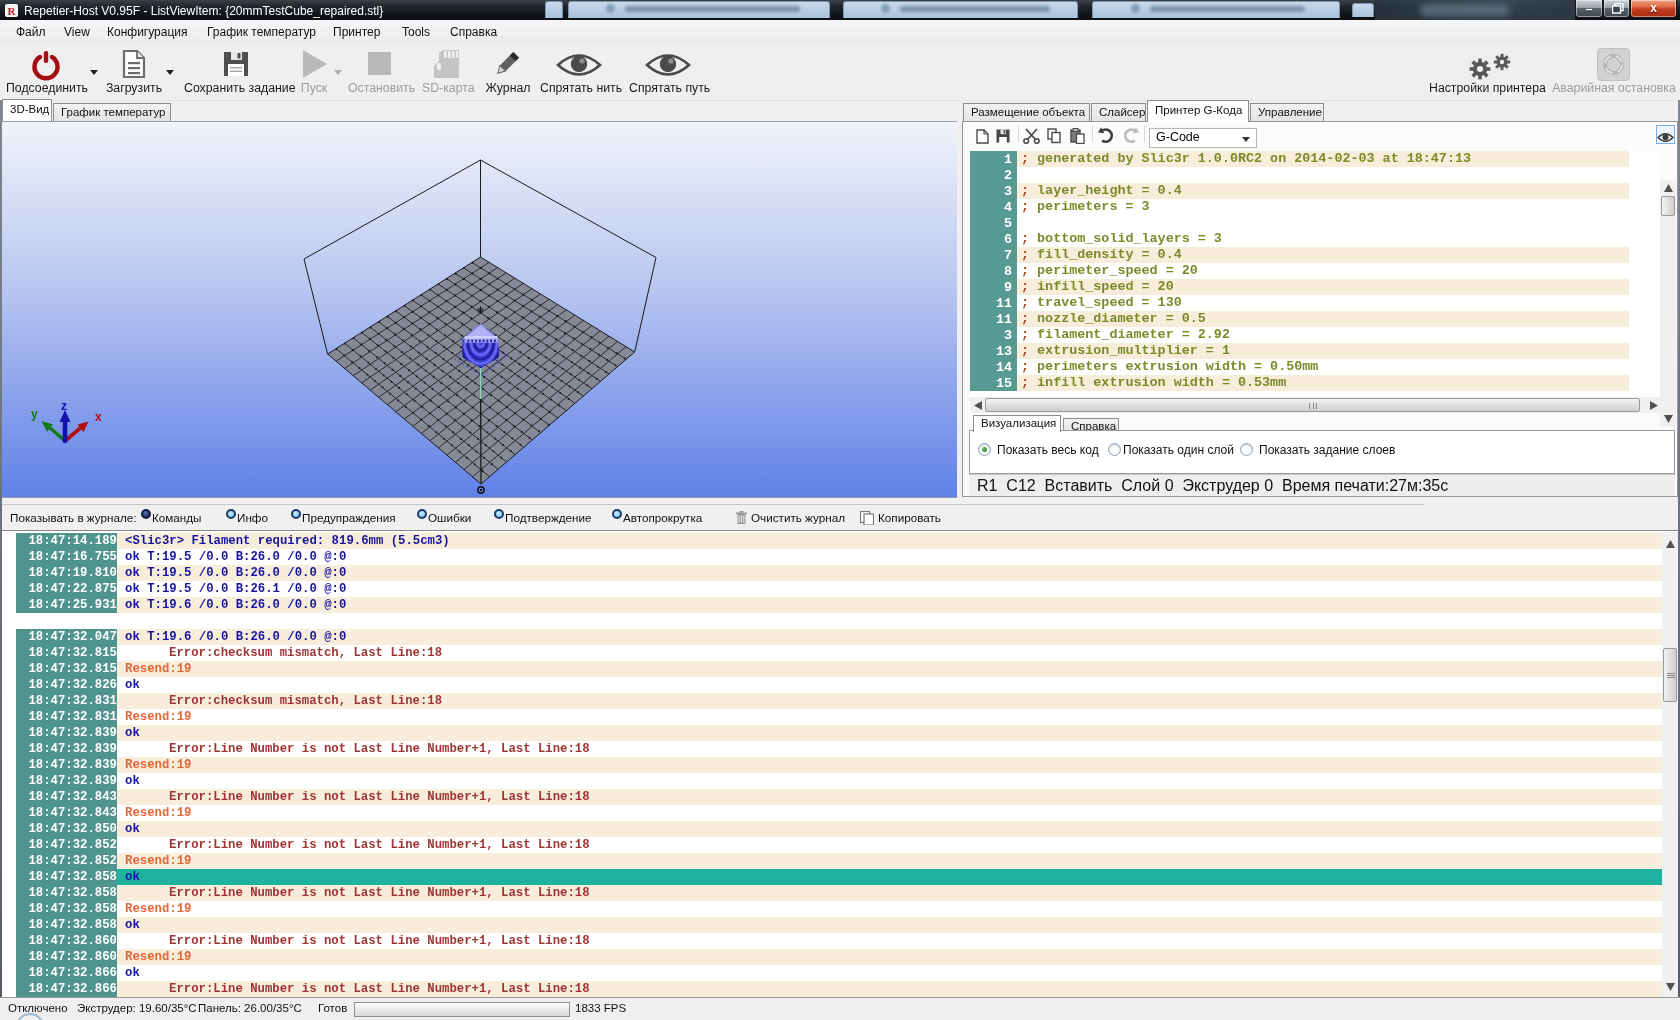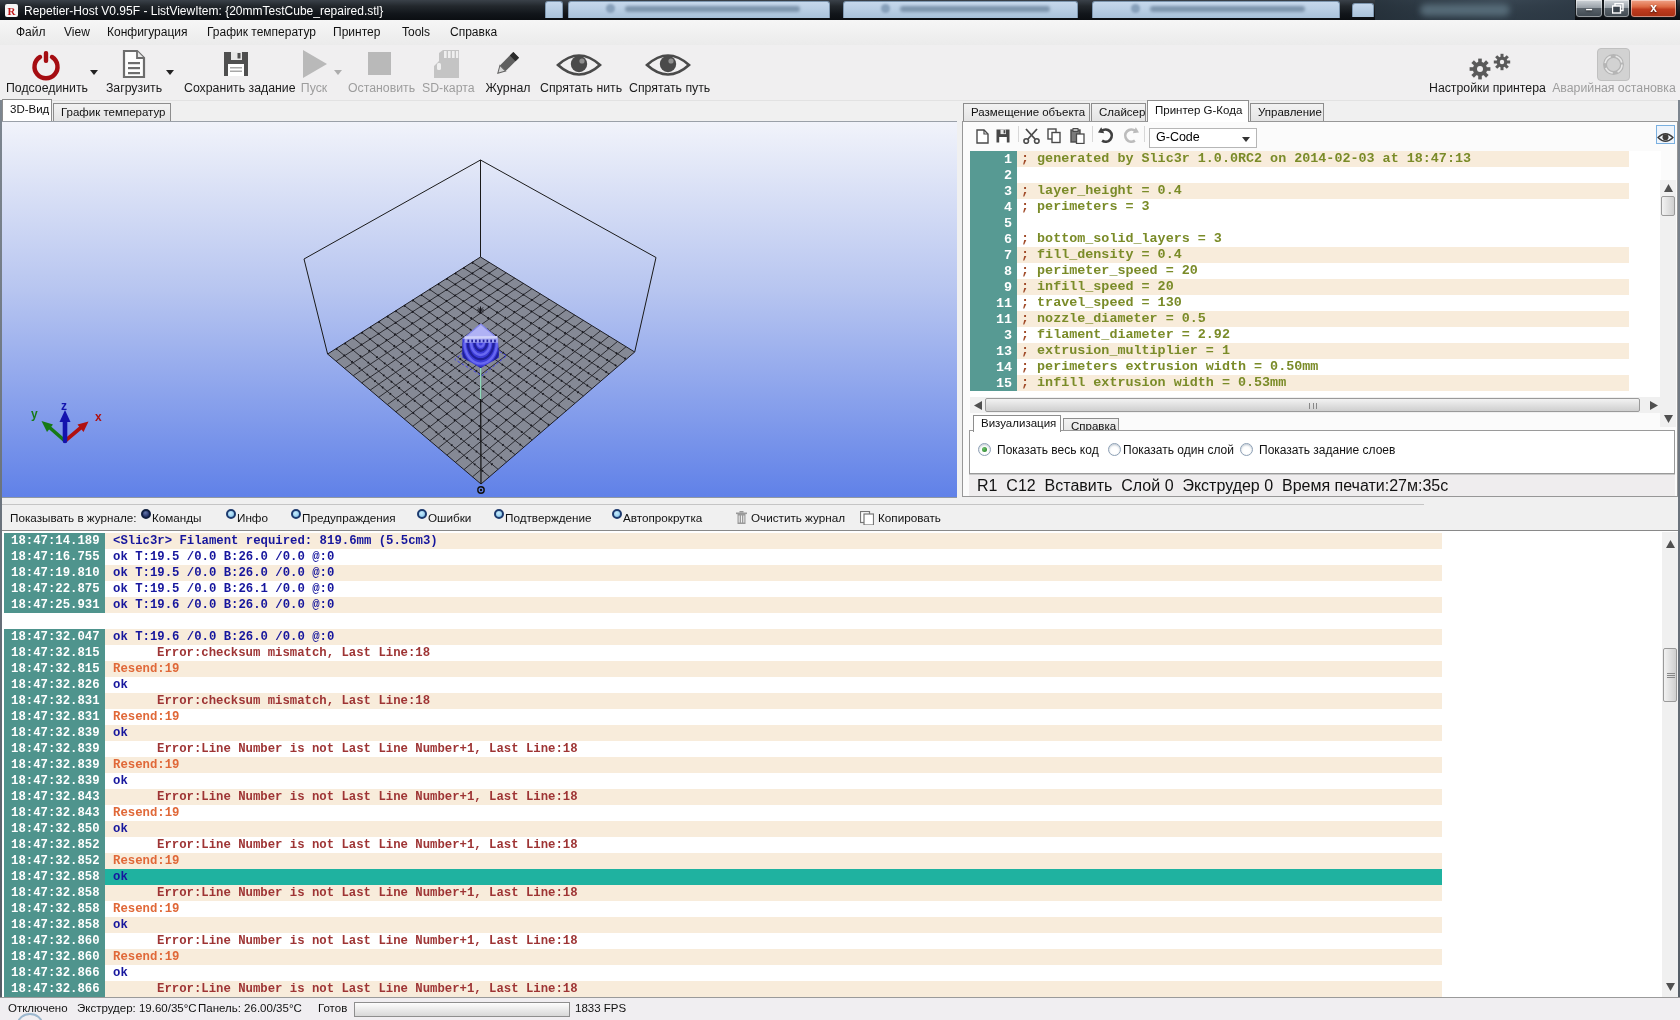--- a/index.html
+++ b/index.html
@@ -67,22 +67,22 @@
 
 #fbar{left:0;top:504px;width:1424px;height:26px;background:#f0f0f0;border-top:1px solid #c5c5c5;}
 .fitem{position:absolute;top:6px;font-size:11.7px;white-space:nowrap;color:#111;}
 .orb{position:absolute;top:4px;width:10px;height:10px;border-radius:50%;}
 .orb.lt{background:radial-gradient(circle at 40% 35%,#c8ecfc 0%,#9fd4f2 55%,#5b9fd0 100%);
   border:2px solid #1d3a6e;}
 .orb.dk{background:radial-gradient(circle at 40% 30%,#6276a8 0%,#2c3c74 60%,#17244e 100%);
   border:2px solid #10203f;}
 
 #log{left:0;top:530px;width:1680px;height:467px;background:#fff;border-top:1px solid #898989;}
-.lrow{position:absolute;left:4px;width:1438px;height:16px;font-family:"Liberation Mono",monospace;
-  font-size:12.3px;font-weight:bold;line-height:16px;white-space:pre;}
+.lrow{position:absolute;left:16px;width:1662px;height:16px;font-family:"Liberation Mono",monospace;
+  font-size:12.3px;font-weight:bold;line-height:16px;white-space:pre;text-align:right;}
 .lrow.od{background:#f8ecdb;}
 .lrow.hl{background:#1fb2a0;}
 .tstamp{position:absolute;left:0;top:0;width:101px;height:16px;background:#4f948d;
   color:#fff;padding-left:7px;}
 .lmsg{position:absolute;left:109px;top:0;}
 .cb{color:#16169d;}.ce{color:#9e3434;padding-left:44px;}.cr{color:#e06838;}
 
 #sbar{left:0;top:997px;width:1680px;height:23px;background:#f0eef1;border-top:1px solid #9a9a9a;
   font-size:11.5px;color:#111;}
 #sbar span{position:absolute;top:4px;}

